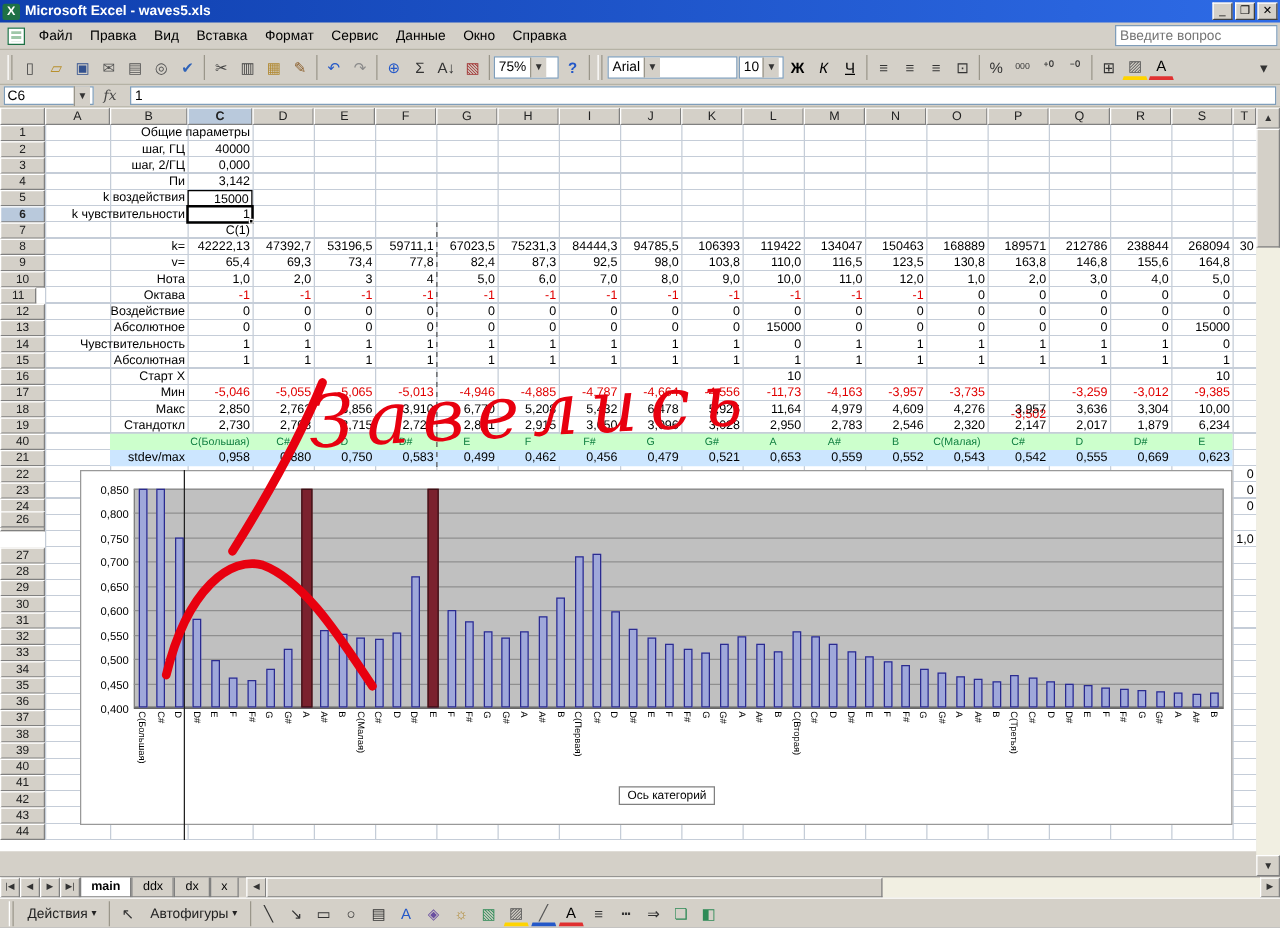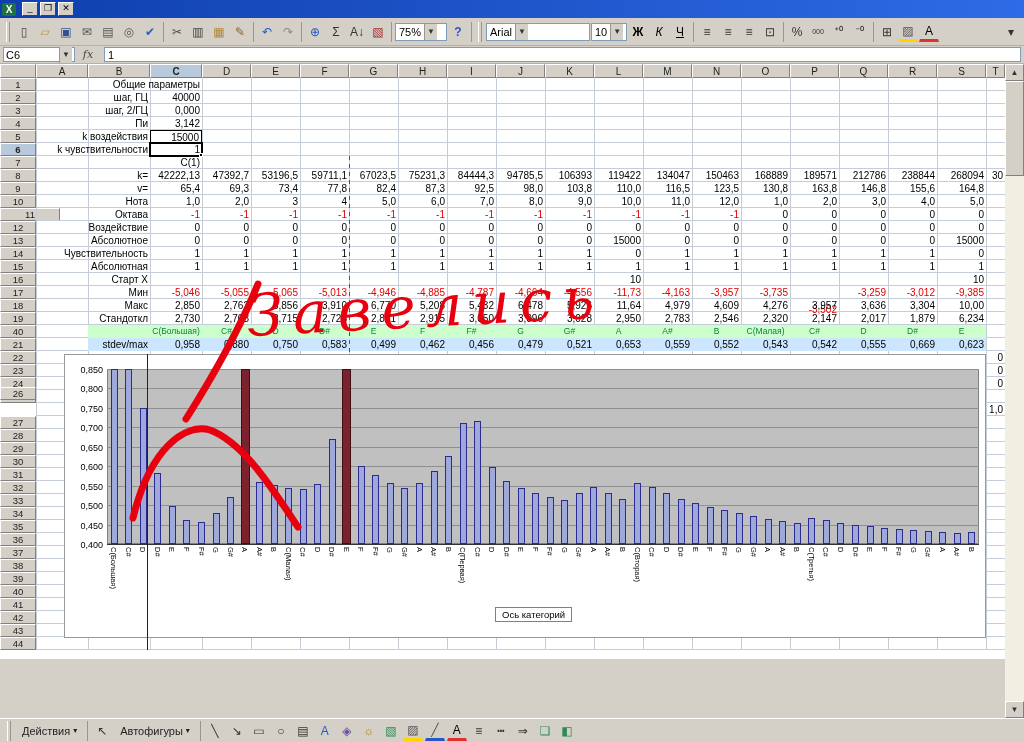--- a/index.html
+++ b/index.html
@@ -92,25 +92,41 @@
   
   .statusbar { height:20px; border-top:1px solid #fff; display:flex; align-items:center; padding:0 10px; font-size:11px; flex:0 0 20px; }
 </style>
 </head>
 <body>
 
 <div id="window">
 
   <div class="titlebar">
     <div class="title-icon">X</div>
+    <div class="title-text">Microsoft Excel - waves5.xls</div>
     <div class="winbtn">_</div>
     <div class="winbtn">❐</div>
     <div class="winbtn">✕</div>
   </div>
 
+  <div class="menubar">
+    <div class="wb-icon"></div>
+    <div id="menu-items" style="display:flex">
+        <div class="menu-item">Файл</div>
+        <div class="menu-item">Правка</div>
+        <div class="menu-item">Вид</div>
+        <div class="menu-item">Вставка</div>
+        <div class="menu-item">Формат</div>
+        <div class="menu-item">Сервис</div>
+        <div class="menu-item">Данные</div>
+        <div class="menu-item">Окно</div>
+        <div class="menu-item">Справка</div>
+      </div>
+    <input class="question-box" placeholder="Введите вопрос" style="">
+  </div>
 
   <div class="toolbar">
     <div class="grip"></div>
     <div id="tb-std" style="display:flex;align-items:center;gap:1px">
         <div class="tbtn">
           <span style="color: rgb(68, 68, 68);">▯</span>
         </div>
         <div class="tbtn">
           <span style="color: rgb(184, 145, 47);">▱</span>
         </div>
@@ -264,21 +280,21 @@
         <div class="rowhdr" style="left: 0px; top: 14px; width: 36px; height: 13px; font-size: 9.5px;">1</div>
         <div class="rowhdr" style="left: 0px; top: 27px; width: 36px; height: 13px; font-size: 9.5px;">2</div>
         <div class="rowhdr" style="left: 0px; top: 40px; width: 36px; height: 13px; font-size: 9.5px;">3</div>
         <div class="rowhdr" style="left: 0px; top: 53px; width: 36px; height: 13px; font-size: 9.5px;">4</div>
         <div class="rowhdr" style="left: 0px; top: 66px; width: 36px; height: 13px; font-size: 9.5px;">5</div>
         <div class="rowhdr selhdr" style="left: 0px; top: 79px; width: 36px; height: 13px; font-size: 9.5px;">6</div>
         <div class="rowhdr" style="left: 0px; top: 92px; width: 36px; height: 13px; font-size: 9.5px;">7</div>
         <div class="rowhdr" style="left: 0px; top: 105px; width: 36px; height: 13px; font-size: 9.5px;">8</div>
         <div class="rowhdr" style="left: 0px; top: 118px; width: 36px; height: 13px; font-size: 9.5px;">9</div>
         <div class="rowhdr" style="left: 0px; top: 131px; width: 36px; height: 13px; font-size: 9.5px;">10</div>
-        <div class="rowhdr" style="left: 0px; top: 144px; width: 60px; height: 13px; font-size: 9.5px;">11</div>
+        <div class="rowhdr" style="left: 0px; top: 144px; width: 29px; height: 13px; font-size: 9.5px;">11</div>
         <div class="rowhdr" style="left: 0px; top: 157px; width: 36px; height: 13px; font-size: 9.5px;">12</div>
         <div class="rowhdr" style="left: 0px; top: 170px; width: 36px; height: 13px; font-size: 9.5px;">13</div>
         <div class="rowhdr" style="left: 0px; top: 183px; width: 36px; height: 13px; font-size: 9.5px;">14</div>
         <div class="rowhdr" style="left: 0px; top: 196px; width: 36px; height: 13px; font-size: 9.5px;">15</div>
         <div class="rowhdr" style="left: 0px; top: 209px; width: 36px; height: 13px; font-size: 9.5px;">16</div>
         <div class="rowhdr" style="left: 0px; top: 222px; width: 36px; height: 13px; font-size: 9.5px;">17</div>
         <div class="rowhdr" style="left: 0px; top: 235px; width: 36px; height: 13px; font-size: 9.5px;">18</div>
         <div class="rowhdr" style="left: 0px; top: 248px; width: 36px; height: 13px; font-size: 9.5px;">19</div>
         <div class="rowhdr" style="left: 0px; top: 261px; width: 36px; height: 13px; font-size: 9.5px;">40</div>
         <div class="rowhdr" style="left: 0px; top: 274px; width: 36px; height: 13px; font-size: 9.5px;">21</div>
@@ -739,20 +755,41 @@
         </svg>
       </div>
     <div class="vscroll">
       <div class="sbtn">▲</div>
       <div class="vthumb"></div>
       <div class="vtrack"></div>
       <div class="sbtn">▼</div>
     </div>
   </div>
 
+  <div class="tabsbar">
+    <div id="tabnavs" style="display:flex">
+        <div class="tabnav">|◀</div>
+        <div class="tabnav">◀</div>
+        <div class="tabnav">▶</div>
+        <div class="tabnav">▶|</div>
+      </div>
+    <div id="tabs" style="display:flex">
+        <div class="tab active">main</div>
+        <div class="tab">ddx</div>
+        <div class="tab">dx</div>
+        <div class="tab">x</div>
+      </div>
+    <div class="hscroll">
+      <div class="hbtn">◀</div>
+      <div class="htrack">
+        <div class="hthumb"></div>
+      </div>
+      <div class="hbtn">▶</div>
+    </div>
+  </div>
 
   <div class="drawbar">
     <div class="grip"></div>
     <div class="dbtn">
       <span>Действия</span>
       <span class="caret">▾</span>
     </div>
     <div class="tsep"></div>
     <div id="draw-pre" style="display:flex;gap:2px">
         <div class="tbtn">

